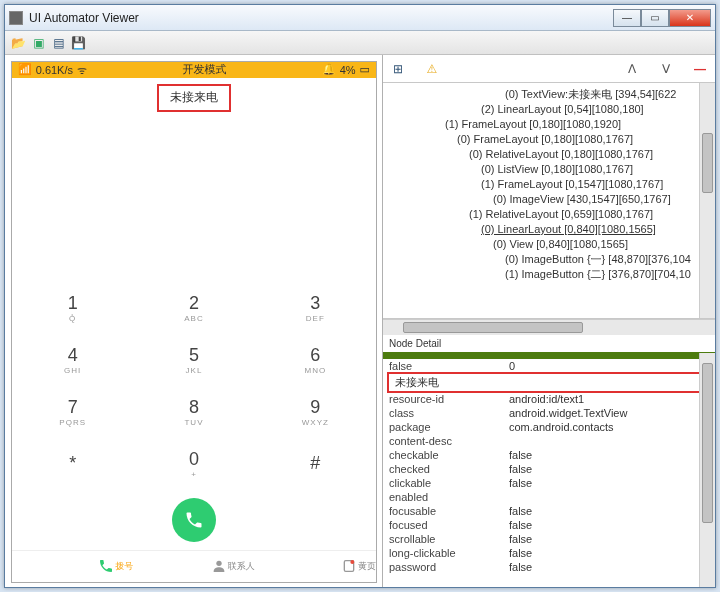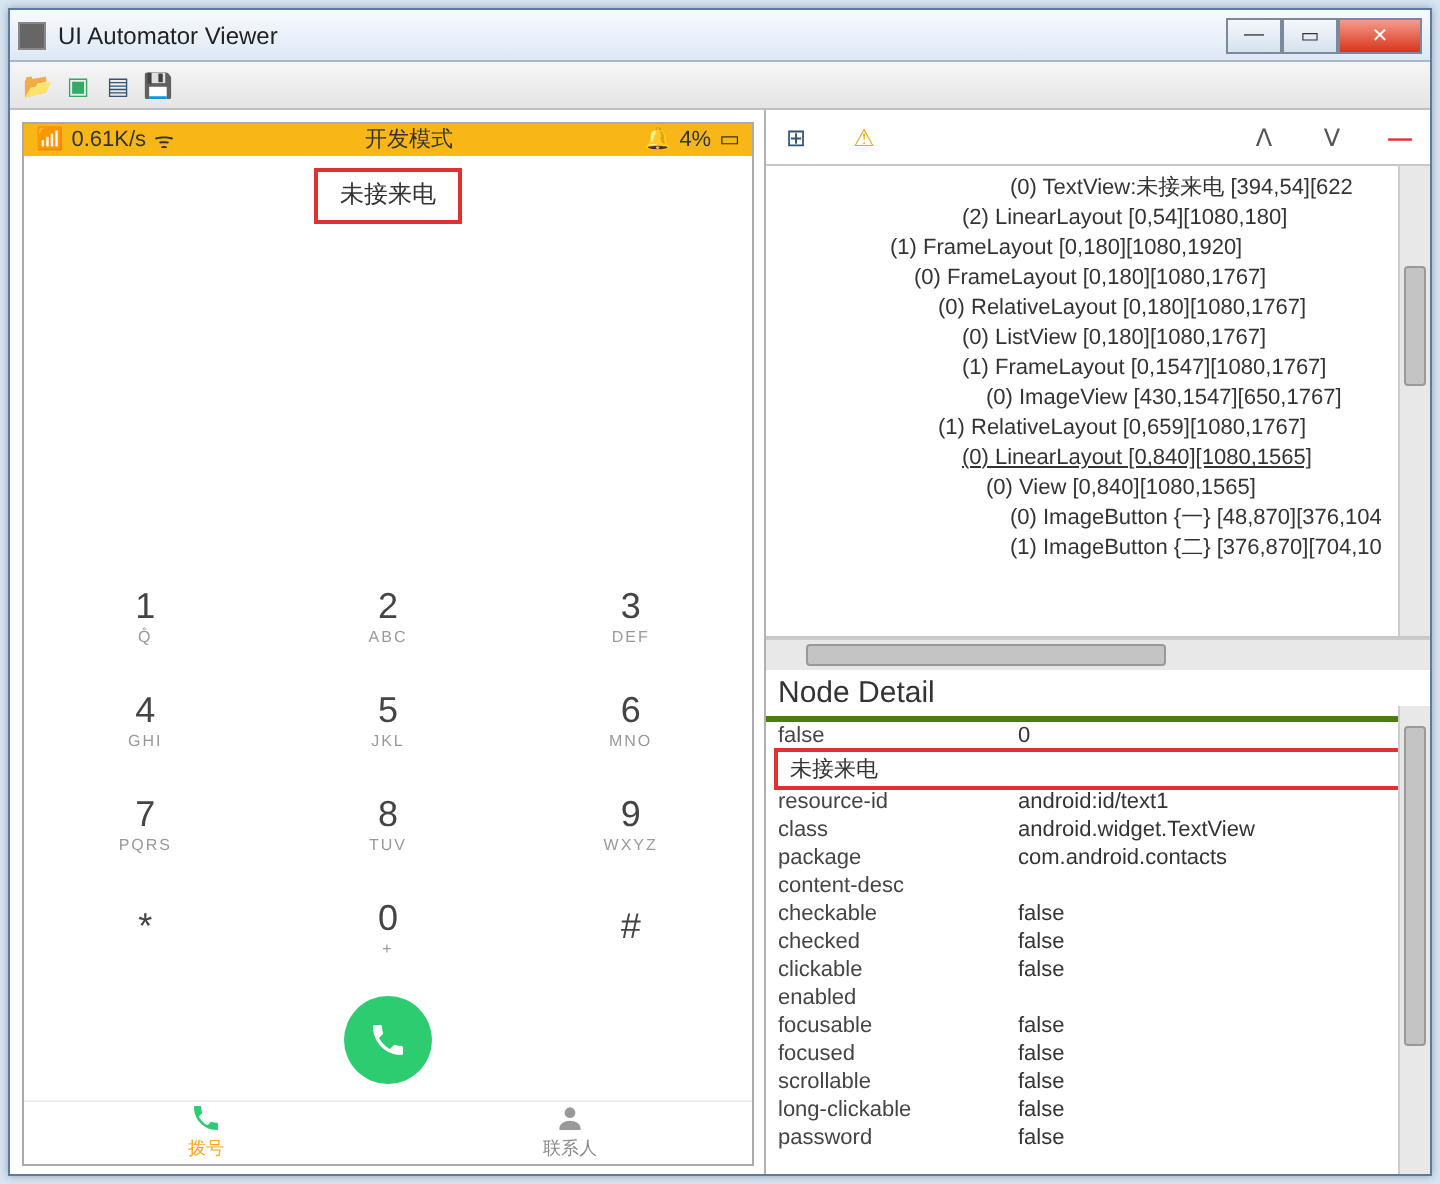--- a/index.html
+++ b/index.html
@@ -20,35 +20,35 @@
 .statusbar .left,.statusbar .right{display:flex;align-items:center;gap:4px}
 .statusbar .center{flex:1;text-align:center}
 .tabtitle{height:28px;display:flex;align-items:center;justify-content:center;border:2px solid #e03030;width:74px;margin:6px auto 0;font-size:12px}
 .screenbody{flex:1}
 .keypad{display:grid;grid-template-columns:repeat(3,1fr);grid-template-rows:repeat(4,52px);margin-top:170px}
 .key{display:flex;flex-direction:column;align-items:center;justify-content:center;color:#555}
 .key .num{font-size:18px;color:#444}
 .key .sub{font-size:8px;color:#999;letter-spacing:1px}
 .callbtn{width:44px;height:44px;border-radius:50%;background:#2ecc71;margin:8px auto;display:flex;align-items:center;justify-content:center}
 .bottomtabs{height:40px;display:flex;border-top:1px solid #eee}
-.btab{flex:1;display:flex;flex-direction:column;align-items:center;justify-content:flex-start;gap:1px}
+.btab{flex:1;display:flex;align-items:center;justify-content:flex-end;gap:1px}
 .btab .ic{width:16px;height:16px}
 .btab .lbl{font-size:9px;color:#f9a817}
 .btab.inactive .lbl{color:#888}
 .rightp{flex:1;display:flex;flex-direction:column;background:#fff}
 .rtool{height:28px;border-bottom:1px solid #c8c8c8;display:flex;align-items:center;padding:0 6px;gap:16px}
 .rtool span{width:18px;text-align:center;font-size:12px;color:#555}
 .tree{flex:1;overflow:auto;padding:4px 2px 4px 2px;font-size:10px;line-height:15px;color:#222;white-space:nowrap;position:relative;border-bottom:1px solid #c8c8c8}
 .tree .row{padding-left:0}
 .vscroll{position:absolute;right:0;top:0;bottom:0;width:16px;background:#e8e8e8;border-left:1px solid #ccc}
 .vscroll .thumb{position:absolute;left:2px;right:2px;top:50px;height:60px;background:#c4c4c4;border:1px solid #999;border-radius:2px}
 .hscroll{height:16px;background:#e8e8e8;border-top:1px solid #ccc;position:relative}
 .hscroll .thumb{position:absolute;top:2px;bottom:2px;left:20px;width:180px;background:#c4c4c4;border:1px solid #999;border-radius:2px}
 .detail{height:252px;overflow:auto;position:relative}
-.detail-title{font-size:15px;padding:3px 6px;color:#333;border-bottom:3px solid #4d7c0f}
+.detail-title{font-size:10px;padding:3px 6px;color:#333;border-bottom:7px solid #4d7c0f}
 .proprow{display:flex;padding:1px 6px;font-size:10px;color:#333}
 .proprow .k{width:120px;color:#444}
 .proprow .v{flex:1;color:#333}
 .proprow.hl{border:2px solid #e03030;margin:-1px 4px}
 .detail .vscroll{top:18px}
 </style>
 </head>
 <body>
 
 <div class="win">
@@ -152,20 +152,27 @@
               </svg>
               <span class="lbl">拨号</span>
             </div>
           <div class="btab inactive">
               <svg class="ic" viewBox="0 0 24 24">
                 <circle cx="12" cy="8" r="4" fill="#999"></circle>
                 <path fill="#999" d="M4 20c0-4 4-6 8-6s8 2 8 6v1H4z"></path>
               </svg>
               <span class="lbl">联系人</span>
             </div>
+          <div class="btab inactive">
+              <svg class="ic" viewBox="0 0 24 24">
+                <rect x="5" y="4" width="14" height="16" rx="2" fill="none" stroke="#999" stroke-width="2"></rect>
+                <circle cx="17" cy="6" r="3" fill="#e74c3c"></circle>
+              </svg>
+              <span class="lbl">黄页</span>
+            </div>
         </div>
       </div>
     </div>
 
     <div class="rightp">
       <div class="rtool">
         <span style="color:#357">⊞</span>
         <span style="color:#e6a817">⚠</span>
         <span style="flex:1"></span>
         <span>ᐱ</span>

